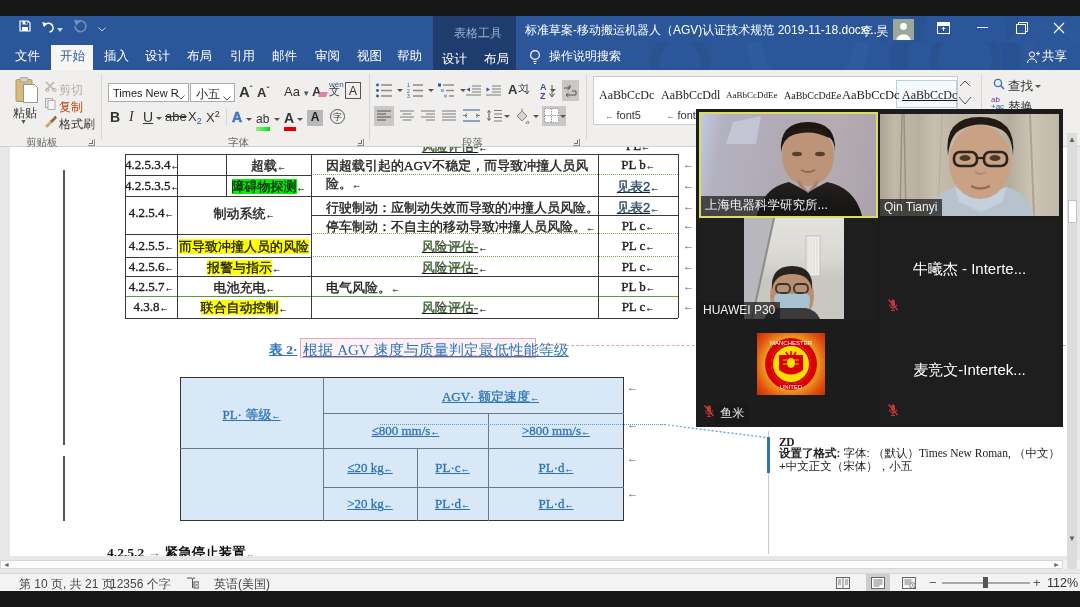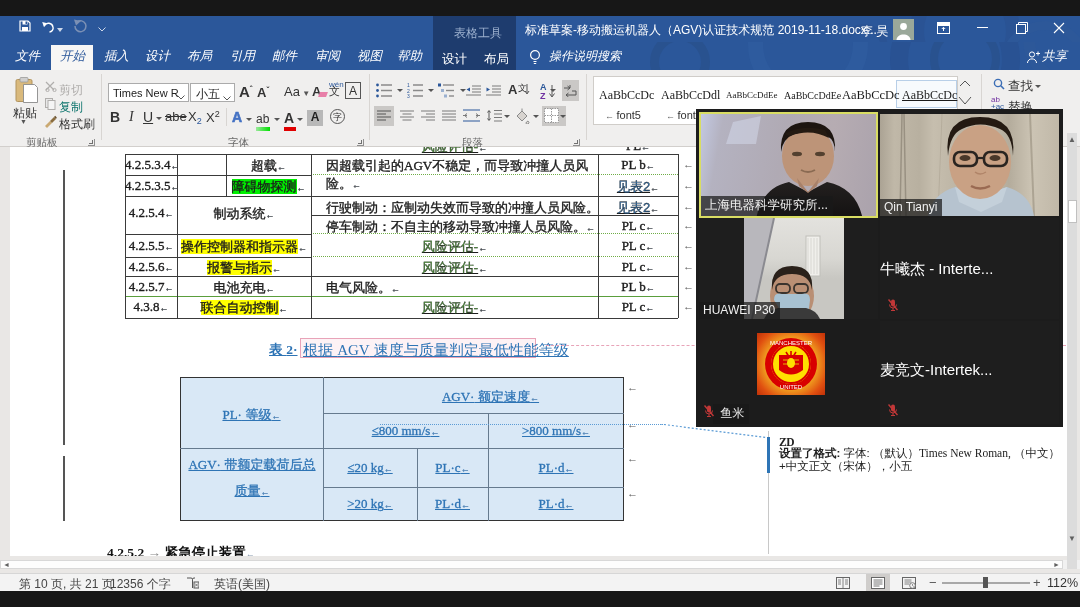--- a/index.html
+++ b/index.html
@@ -3,21 +3,21 @@
 <meta charset="utf-8">
 <style>
 * { margin:0; padding:0; box-sizing:border-box; }
 html,body { width:1080px; height:607px; overflow:hidden; background:#161616; }
 body { font-family:"Liberation Sans",sans-serif; position:relative; }
 .abs { position:absolute; }
 
 #topblack { left:0; top:0; width:1080px; height:16px; background:#171717; }
 
 #titlebar { left:0; top:16px; width:1080px; height:26px; background:#2b579a; color:#fff; }
-#tabrow { left:0; top:42px; width:1080px; height:28px; background:#2b579a;font-style:italic; }
+#tabrow { left:0; top:42px; width:1080px; height:28px; background:#2b579a; }
 #ctxblock { left:433px; top:16px; width:83px; height:54px; background:#1e3c6e; }
 .tab { position:absolute; top:6px; color:#fff; font-size:12.5px; }
 
 #ribbon { left:0; top:70px; width:1080px; height:77px; background:#f0efee; border-bottom:1px solid #d2cfcc; }
 .gsep { position:absolute; top:4px; width:1px; height:66px; background:#d8d5d2; }
 .glabel { position:absolute; top:66px; font-size:10.5px; color:#6a6a6a; }
 .launch { position:absolute; top:69px; width:7px; height:7px; border-right:1px solid #909090; border-bottom:1px solid #909090; }
 .launch:after { content:""; position:absolute; left:1px; top:1px; width:3px; height:3px; border-right:1.4px solid #707070; border-bottom:1.4px solid #707070; }
 
 #docarea { left:0; top:147px; width:1080px; height:426px; background:#e9e7e5; }
@@ -37,21 +37,21 @@
 
 .t2cell { position:absolute; color:#2e74b5; font-size:13px; text-align:center; text-decoration:underline; font-family:"Liberation Sans",sans-serif; -webkit-text-stroke:0.3px #2e74b5; }
 
 #hscroll { left:0; top:560px; width:1080px; height:9px; background:#f1f1f1; }
 #statusbar { left:0; top:573px; width:1080px; height:18px; background:#f3f3f3; border-top:1px solid #d6d6d6; font-size:12px; color:#444; }
 #botblack { left:0; top:591px; width:1080px; height:16px; background:#171717; }
 
 #vpanel { left:696px; top:109px; width:367px; height:318px; background:#1c1c1c; }
 .vcell { position:absolute; background:#1e1e1e; overflow:hidden; }
 .vlabel { position:absolute; left:0; bottom:0; background:rgba(25,25,25,.72); color:#f0f0f0; font-size:12px; padding:1px 5px 2px 4px; white-space:nowrap; }
-.vname { position:absolute; width:100%; text-align:left; color:#fff; font-size:15px; }
+.vname { position:absolute; width:100%; text-align:center; color:#fff; font-size:15px; }
 .micr { position:absolute; width:10px; height:12px; }
 
 #vscroll { left:1067px; top:147px; width:10px; height:422px; background:#dcdcdc; }
 .arr { position:absolute; color:#606060; font-size:8px; }
 .dn { position:absolute; width:0; height:0; border-left:3px solid transparent; border-right:3px solid transparent; border-top:3.5px solid #555; }
 </style>
 </head>
 <body>
 <div class="abs" id="topblack"></div>
 <div class="abs" id="titlebar">
@@ -151,21 +151,21 @@
   <svg class="abs" style="left:45px;top:11px" width="12" height="11" viewBox="0 0 12 11">
       <path d="M1 1 L9 9 M9 1 L1 9" stroke="#b0aeac" stroke-width="1.2"></path>
       <circle cx="2.5" cy="9" r="1.6" fill="none" stroke="#b0aeac"></circle>
       <circle cx="9.5" cy="9" r="1.6" fill="none" stroke="#b0aeac"></circle>
     </svg>
   <div class="abs" style="left:59px;top:12px;font-size:12px;color:#b0aeac">剪切</div>
   <svg class="abs" style="left:45px;top:28px" width="11" height="12" viewBox="0 0 11 12">
       <rect x="0.5" y="0.5" width="7" height="9" fill="#e8e8e8" stroke="#b0aeac"></rect>
       <rect x="3" y="2.5" width="7" height="9" fill="#f5f5f5" stroke="#b0aeac"></rect>
     </svg>
-  <div class="abs" style="left:59px;top:29px;font-size:12px;color:#0f766e">复制</div>
+  <div class="abs" style="left:59px;top:29px;font-size:12px;color:#c2410c">复制</div>
   <svg class="abs" style="left:43px;top:45px" width="14" height="13" viewBox="0 0 14 13">
       <path d="M2 11 L7 6 L9 8 L4 13 Z" fill="#caa972"></path>
       <path d="M7 6 L11 2 L13 4 L9 8 Z" fill="#8a6d3f"></path>
       <path d="M11 2 L12.2 0.8 L13.8 2.4 L13 4z" fill="#6b5330"></path>
     </svg>
   <div class="abs" style="left:59px;top:46px;font-size:12px;color:#333">格式刷</div>
   <div class="glabel" style="left:26px">剪贴板</div>
   <div class="launch" style="left:88px"></div>
   <div class="gsep" style="left:101px"></div>
 
@@ -354,21 +354,21 @@
   <div class="cellc" style="left:115px;top:31px;width:52px"><span class="lat">4.2.5.3.5</span><span class="mark">←</span></div>
   <div class="cellc" style="left:216px;top:31px;width:85px"><span class="hlg">障碍物探测</span><span class="mark">←</span></div>
   <div class="cellc" style="left:588px;top:31px;width:80px"><span class="lnk">见表2</span><span class="mark">←</span></div>
   <div class="cellc" style="left:115px;top:58px;width:52px"><span class="lat">4.2.5.4</span><span class="mark">←</span></div>
   <div class="cellc" style="left:167px;top:58px;width:134px">制动系统<span class="mark">←</span></div>
   <div class="celll" style="left:316px;top:52px;width:280px">行驶制动：应制动失效而导致的冲撞人员风险。<span class="mark">←</span></div>
   <div class="cellc" style="left:588px;top:52px;width:80px"><span class="lnk">见表2</span><span class="mark">←</span></div>
   <div class="celll" style="left:316px;top:71px;width:280px">停车制动：不自主的移动导致冲撞人员风险。<span class="mark">←</span></div>
   <div class="cellc" style="left:588px;top:71px;width:80px"><span class="lat">PL c</span><span class="mark">←</span></div>
   <div class="cellc" style="left:115px;top:91px;width:52px"><span class="lat">4.2.5.5</span><span class="mark">←</span></div>
-  <div class="cellc" style="left:167px;top:91px;width:134px"><span class="hly">操作控制器和指示器</span><span class="mark">←</span></div>
+  <div class="cellc" style="left:167px;top:91px;width:134px"><span class="hly">而导致冲撞人员的风险</span><span class="mark">←</span></div>
   <div class="cellc" style="left:301px;top:91px;width:287px"><span class="grn">风险评估-</span><span class="mark">←</span></div>
   <div class="cellc" style="left:588px;top:91px;width:80px"><span class="lat">PL c</span><span class="mark">←</span></div>
   <div class="cellc" style="left:115px;top:112px;width:52px"><span class="lat">4.2.5.6</span><span class="mark">←</span></div>
   <div class="cellc" style="left:167px;top:112px;width:134px"><span class="hly">报警与指示</span><span class="mark">←</span></div>
   <div class="cellc" style="left:301px;top:112px;width:287px"><span class="grn">风险评估-</span><span class="mark">←</span></div>
   <div class="cellc" style="left:588px;top:112px;width:80px"><span class="lat">PL c</span><span class="mark">←</span></div>
   <div class="cellc" style="left:115px;top:132px;width:52px"><span class="lat">4.2.5.7</span><span class="mark">←</span></div>
   <div class="cellc" style="left:167px;top:132px;width:134px">电池充电<span class="mark">←</span></div>
   <div class="celll" style="left:316px;top:132px;width:280px">电气风险。<span class="mark">←</span></div>
   <div class="cellc" style="left:588px;top:132px;width:80px"><span class="lat">PL b</span><span class="mark">←</span></div>
@@ -397,21 +397,20 @@
   <div class="abs" style="left:313px;top:230px;width:1px;height:144px;background:#667a8e"></div>
   <div class="abs" style="left:407px;top:301px;width:1px;height:73px;background:#667a8e"></div>
   <div class="abs" style="left:478px;top:266px;width:1px;height:108px;background:#667a8e"></div>
   <div class="abs" style="left:313px;top:266px;width:301px;height:1px;background:#667a8e"></div>
   <div class="abs" style="left:170px;top:301px;width:444px;height:1px;background:#667a8e"></div>
   <div class="abs" style="left:313px;top:340px;width:301px;height:1px;background:#667a8e"></div>
   <div class="t2cell" style="left:170px;top:259px;width:143px"><span class="lat">PL·</span> 等级<span class="mark" style="text-decoration:none">←</span></div>
   <div class="t2cell" style="left:313px;top:241px;width:335px"><span class="lat">AGV·</span> 额定速度<span class="mark">←</span></div>
   <div class="t2cell" style="left:313px;top:276px;width:165px"><span class="lat">≤800 mm/s</span><span class="mark">←</span></div>
   <div class="t2cell" style="left:478px;top:276px;width:136px"><span class="lat">&gt;800 mm/s</span><span class="mark">←</span></div>
-  <div class="t2cell" style="left:178px;top:305px;width:128px;line-height:26px"><span class="lat">AGV·</span> 带额定载荷后总质量<span class="mark">←</span></div>
   <div class="t2cell" style="left:313px;top:313px;width:94px"><span class="lat">≤20 kg</span><span class="mark">←</span></div>
   <div class="t2cell" style="left:407px;top:313px;width:71px"><span class="lat">PL·c</span><span class="mark">←</span></div>
   <div class="t2cell" style="left:478px;top:313px;width:136px"><span class="lat">PL·d</span><span class="mark">←</span></div>
   <div class="t2cell" style="left:313px;top:349px;width:94px"><span class="lat">&gt;20 kg</span><span class="mark">←</span></div>
   <div class="t2cell" style="left:407px;top:349px;width:71px"><span class="lat">PL·d</span><span class="mark">←</span></div>
   <div class="t2cell" style="left:478px;top:349px;width:136px"><span class="lat">PL·d</span><span class="mark">←</span></div>
   <div class="rowend" style="left:617px;top:234px">←</div>
   <div class="rowend" style="left:617px;top:271px">←</div>
   <div class="rowend" style="left:617px;top:305px">←</div>
   <div class="rowend" style="left:617px;top:340px">←</div>

